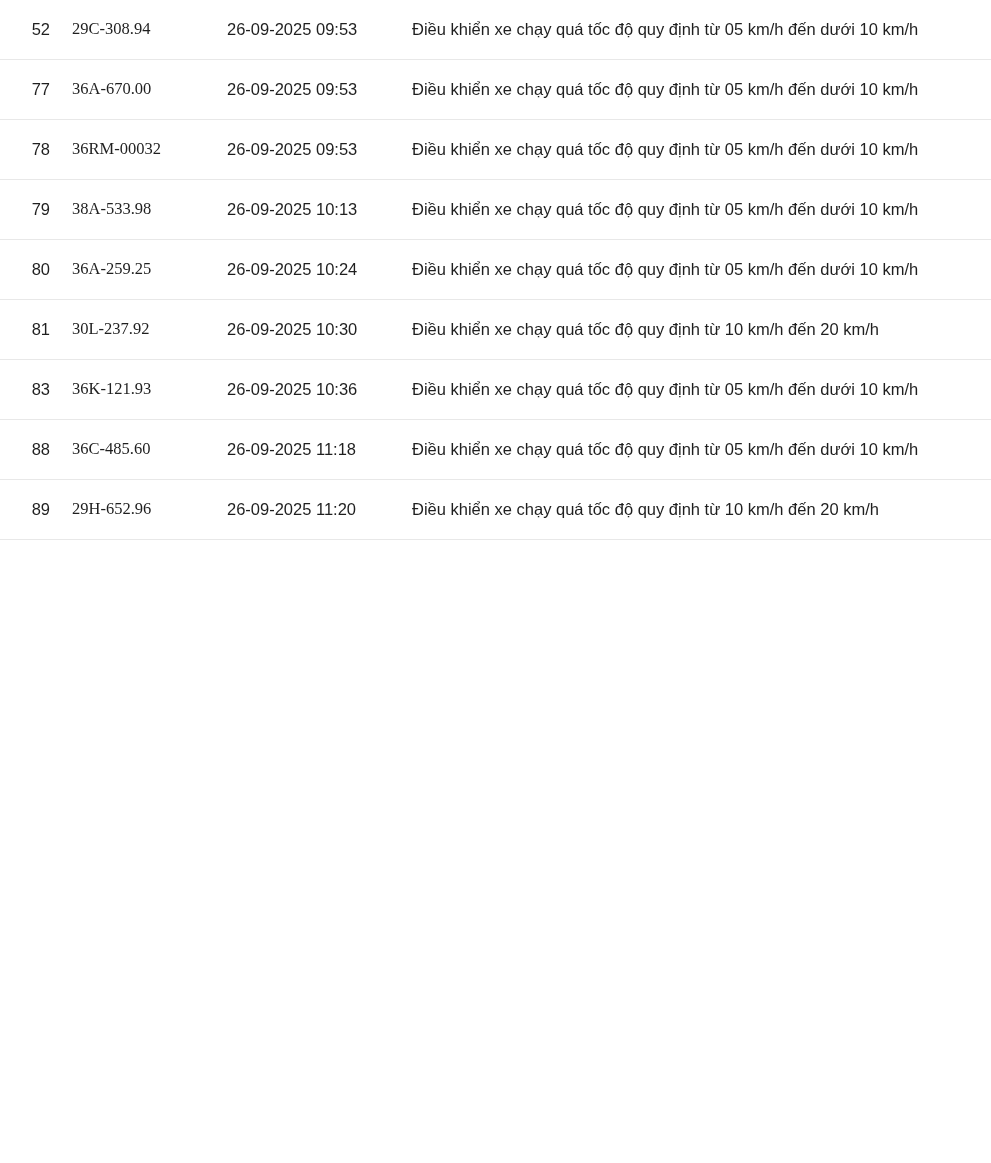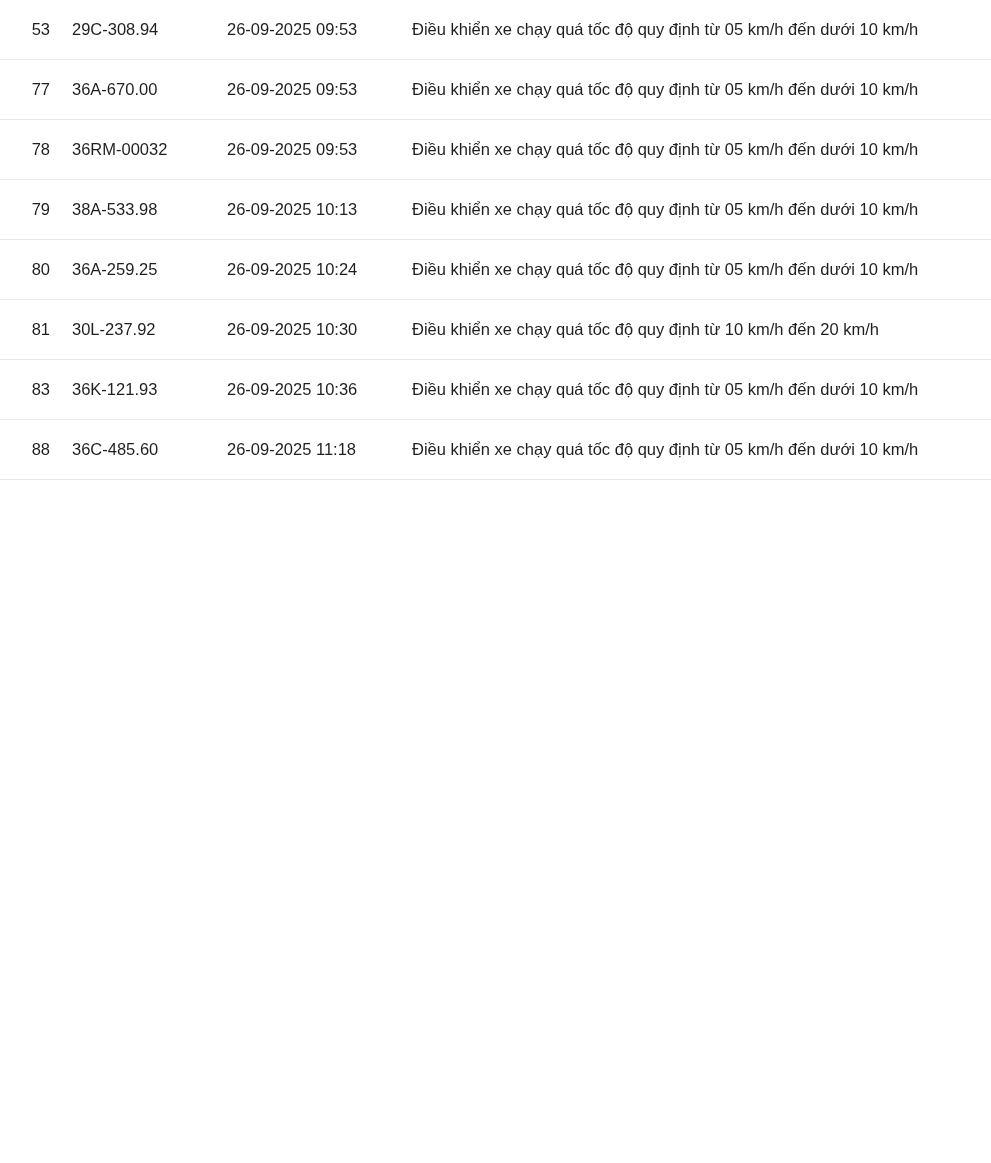--- a/index.html
+++ b/index.html
@@ -31,37 +31,38 @@
   .col-index {
     width: 72px;
     text-align: right;
     padding-right: 22px !important;
     box-sizing: border-box;
   }
   .col-plate {
     width: 155px;
     padding-left: 0;
     box-sizing: border-box;
+    font-family: Liberation Serif, serif;
   }
   .col-time {
     width: 185px;
     box-sizing: border-box;
   }
   .col-desc {
     padding-right: 32px !important;
     box-sizing: border-box;
   }
 </style>
 </head>
 <body>
 
 <table class="violation-table">
   <tbody>
       <tr>
-        <td class="col-index">53</td>
+        <td class="col-index">52</td>
         <td class="col-plate">29C-308.94</td>
         <td class="col-time">26-09-2025 09:53</td>
         <td class="col-desc">Điều khiển xe chạy quá tốc độ quy định từ 05 km/h đến dưới 10 km/h</td>
       </tr>
       <tr>
         <td class="col-index">77</td>
         <td class="col-plate">36A-670.00</td>
         <td class="col-time">26-09-2025 09:53</td>
         <td class="col-desc">Điều khiển xe chạy quá tốc độ quy định từ 05 km/h đến dưới 10 km/h</td>
       </tr>
@@ -94,14 +95,20 @@
         <td class="col-plate">36K-121.93</td>
         <td class="col-time">26-09-2025 10:36</td>
         <td class="col-desc">Điều khiển xe chạy quá tốc độ quy định từ 05 km/h đến dưới 10 km/h</td>
       </tr>
       <tr>
         <td class="col-index">88</td>
         <td class="col-plate">36C-485.60</td>
         <td class="col-time">26-09-2025 11:18</td>
         <td class="col-desc">Điều khiển xe chạy quá tốc độ quy định từ 05 km/h đến dưới 10 km/h</td>
       </tr>
+      <tr>
+        <td class="col-index">89</td>
+        <td class="col-plate">29H-652.96</td>
+        <td class="col-time">26-09-2025 11:20</td>
+        <td class="col-desc">Điều khiển xe chạy quá tốc độ quy định từ 10 km/h đến 20 km/h</td>
+      </tr>
     </tbody>
 </table>
 
 </body></html>

